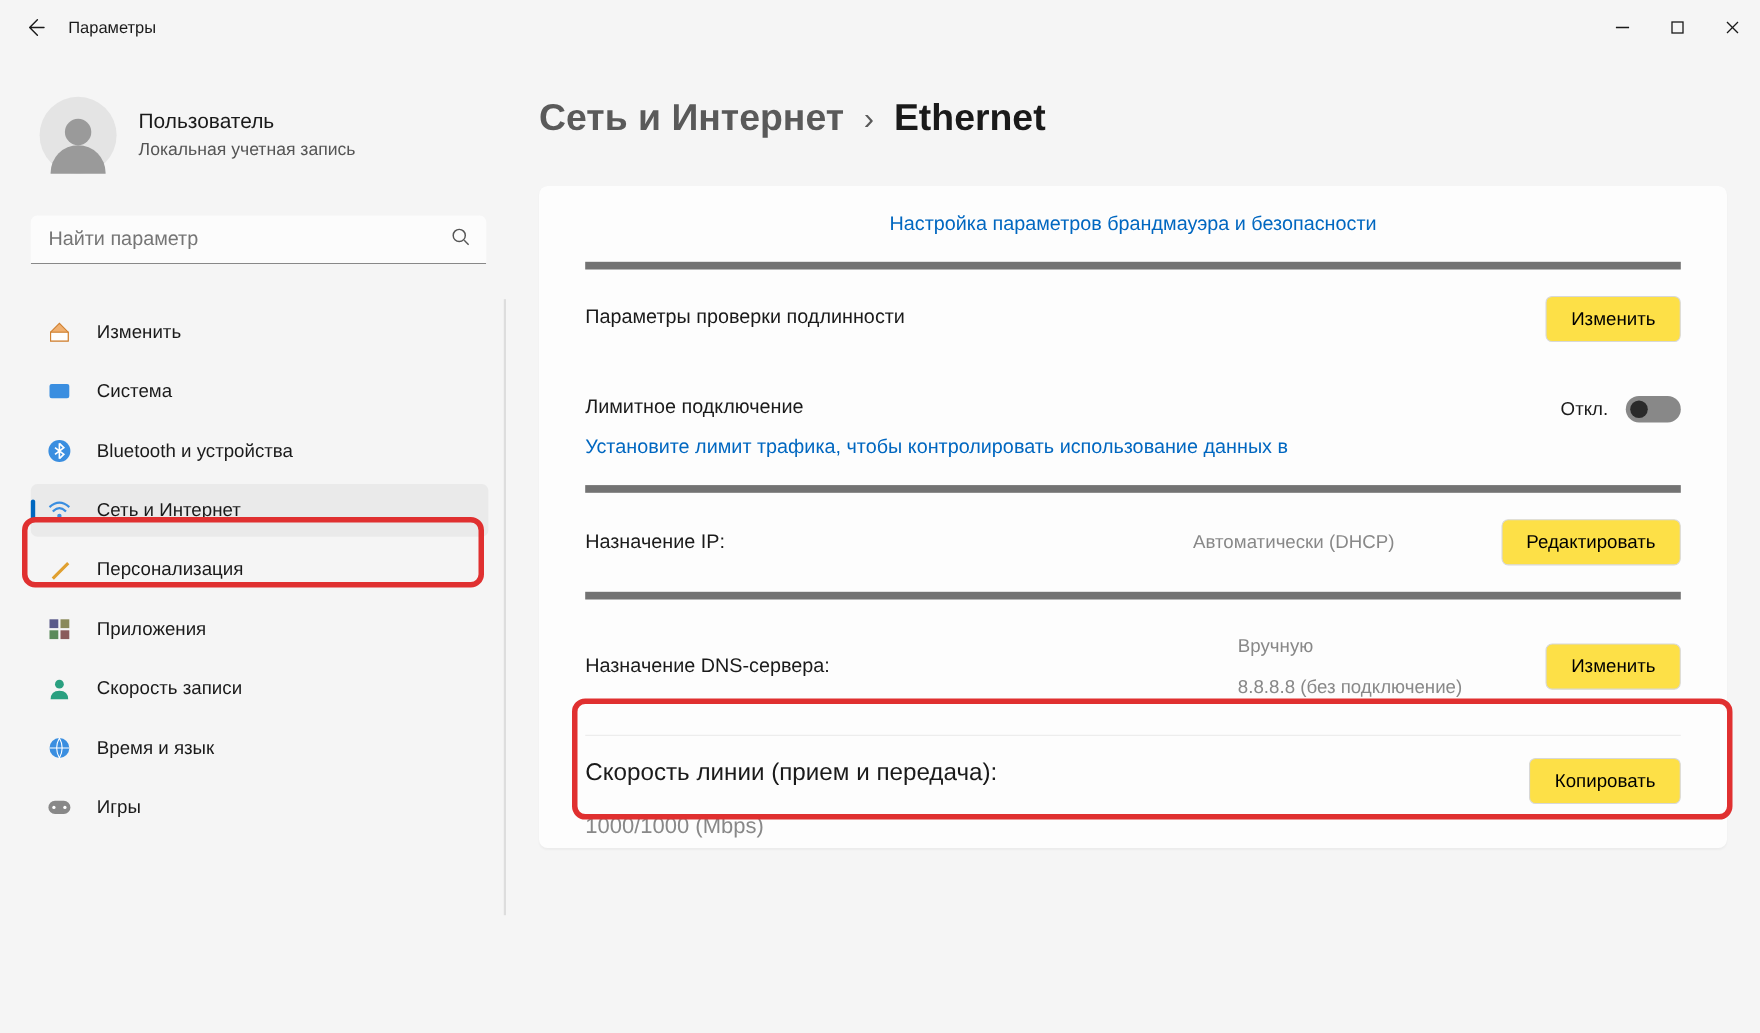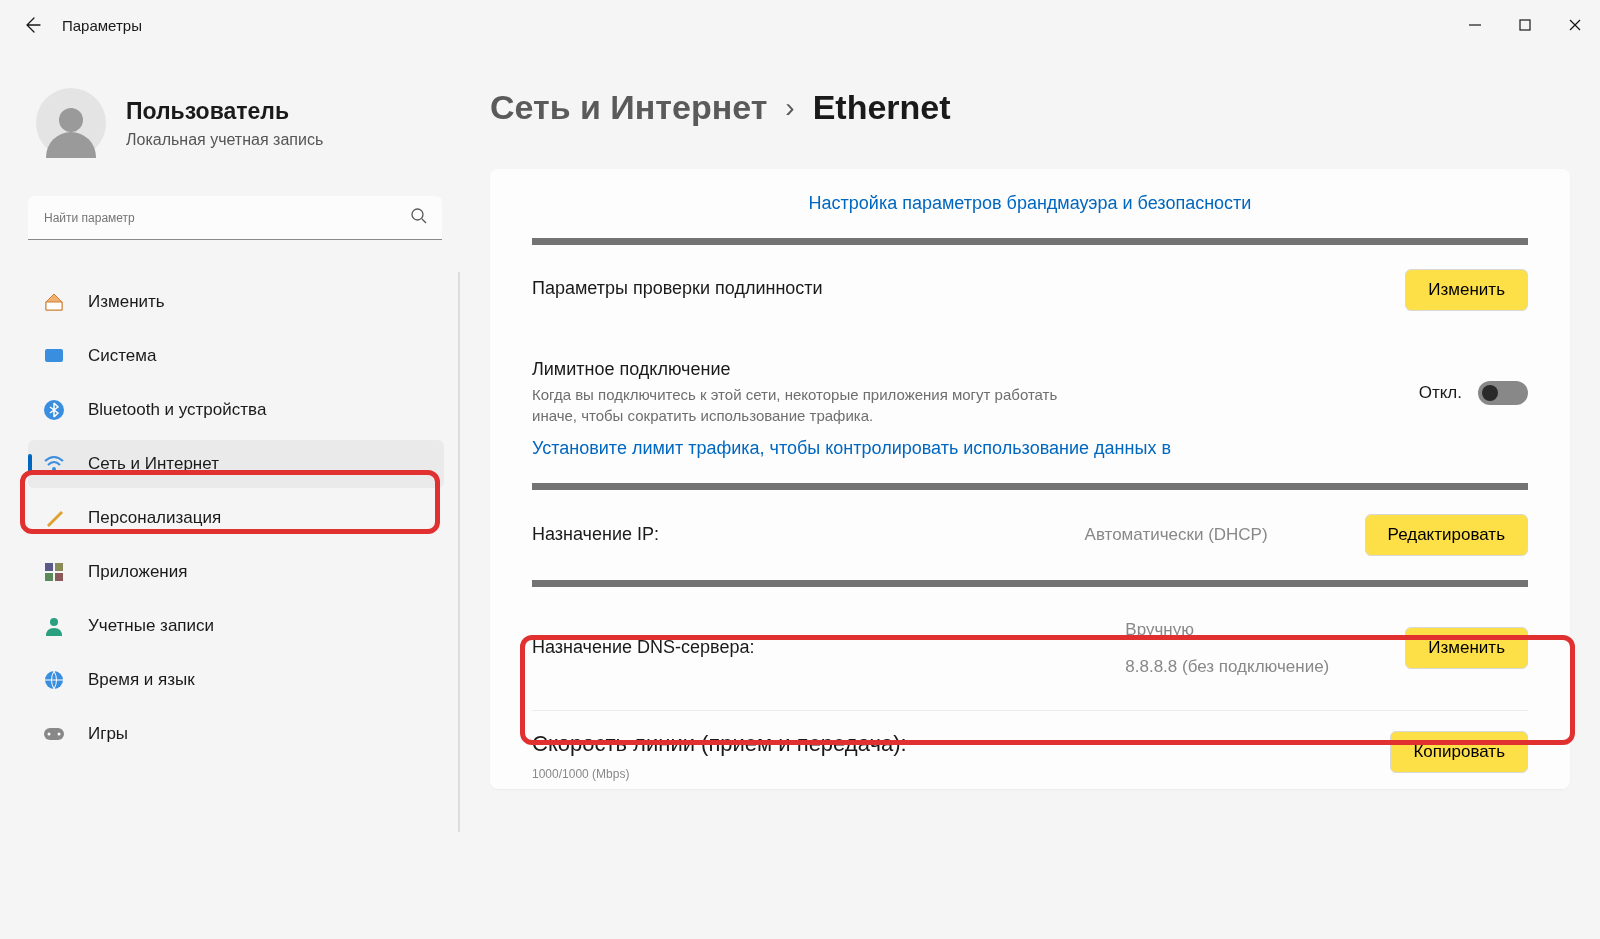--- a/index.html
+++ b/index.html
@@ -92,42 +92,42 @@
       position: absolute;
       left: 50%;
       bottom: 0;
       transform: translateX(-50%);
       width: 50px;
       height: 26px;
       border-radius: 26px 26px 0 0;
       background: #9a9a9a;
     }
     .user-name {
-      font-size: 23px;
-      font-weight: 700;
+      font-size: 19px;
+      font-weight: 400;
     }
     .user-sub {
       font-size: 16px;
       color: #555;
       margin-top: 6px;
     }
     .search-box {
       position: relative;
       margin-bottom: 32px;
       width: 414px;
     }
     .search-input {
       width: 100%;
       height: 44px;
       border: none;
       border-bottom: 1px solid #888;
       background: #fcfcfc;
       border-radius: 6px 6px 0 0;
       padding: 0 48px 0 16px;
-      font-size: 12px;
+      font-size: 18px;
       color: #000000;
       outline: none;
     }
     .search-icon {
       position: absolute;
       right: 14px;
       top: 50%;
       transform: translateY(-50%);
     }
     .nav-list {
@@ -285,21 +285,21 @@
       width: 260px;
       color: #888;
       font-size: 17px;
       line-height: 2.2;
     }
     .sp-row {
       padding: 20px 0 8px 0;
       border-top: 1px solid #ececec;
     }
     .sp-title { font-size: 22px; }
-    .sp-val { font-size: 12px; color: #888; margin-top: 10px; }
+    .sp-val { font-size: 20px; color: #888; margin-top: 25px; }
   </style>
 </head>
 <body>
 
 <div class="titlebar">
   <div class="titlebar-left">
     <div class="back-btn">
       <svg width="20" height="20" viewBox="0 0 20 20">
         <path d="M12 3 L5 10 L12 17 M5 10 H18" stroke="#1a1a1a" stroke-width="1.3" fill="none" stroke-linecap="round" stroke-linejoin="round"></path>
       </svg>
@@ -400,21 +400,21 @@
         </span>
         <span>Приложения</span>
       </li>
       <li class="nav-item">
         <span class="nav-icon">
           <svg width="20" height="20" viewBox="0 0 20 20">
               <circle cx="10" cy="6" r="4" fill="#2aa080"></circle>
               <path d="M2 20 Q2 12 10 12 Q18 12 18 20 Z" fill="#2aa080"></path>
             </svg>
         </span>
-        <span>Учетные записи</span>
+        <span>Скорость записи</span>
       </li>
       <li class="nav-item">
         <span class="nav-icon">
           <svg width="20" height="20" viewBox="0 0 20 20">
               <circle cx="10" cy="10" r="9" fill="#3a8ee0"></circle>
               <path d="M1 10 H19 M10 1 Q15 10 10 19 Q5 10 10 1" stroke="#fff" stroke-width="1" fill="none"></path>
             </svg>
         </span>
         <span>Время и язык</span>
       </li>
@@ -447,21 +447,20 @@
           <div class="row-title">Параметры проверки подлинности</div>
         </div>
         <div class="row-right">
           <button class="btn">Изменить</button>
         </div>
       </div>
 
       <div class="panel-row noborder" style="padding-bottom:4px;">
         <div class="row-left">
           <div class="row-title">Лимитное подключение</div>
-          <div class="row-desc">Когда вы подключитесь к этой сети, некоторые приложения могут работать иначе, чтобы сократить использование трафика.</div>
         </div>
         <div class="row-right toggle">
           <span class="toggle-label">Откл.</span>
           <div class="toggle-track">
             <div class="toggle-thumb"></div>
           </div>
         </div>
       </div>
       <a class="panel-link indent">Установите лимит трафика, чтобы контролировать использование данных в </a>
 

